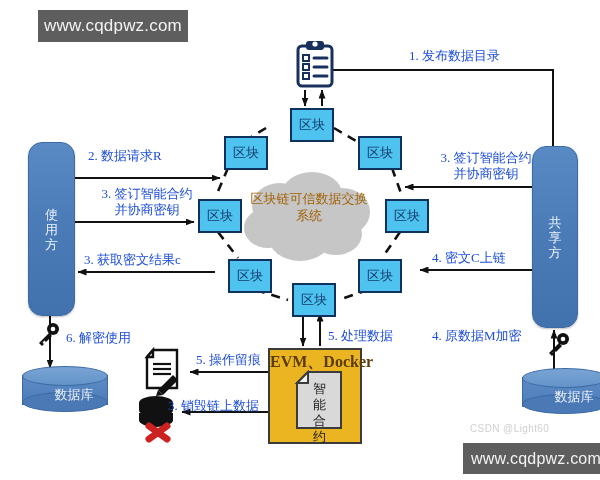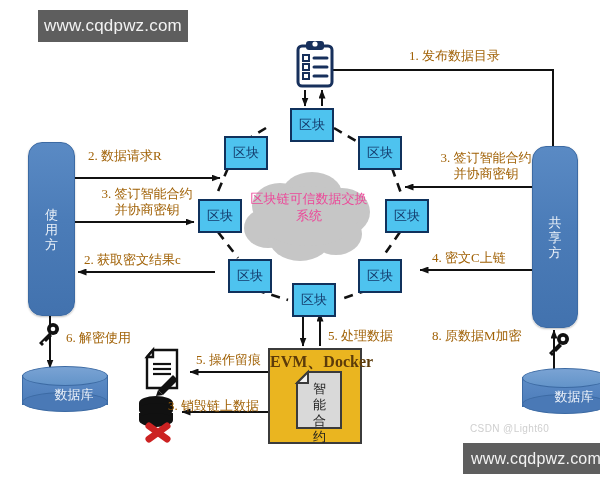--- a/index.html
+++ b/index.html
@@ -43,21 +43,21 @@
            color:#eef3fa;font-size:13px;z-index:5;padding-left:10px;}
   #db-left{left:22px;top:366px;width:84px;height:50px;}
   #db-right{left:522px;top:368px;width:84px;height:50px;}
 
   
   .key{position:absolute;}
 
   
   #cloud{position:absolute;left:238px;top:170px;width:140px;height:95px;}
   #cloud-label{position:absolute;left:248px;top:190px;width:122px;
-               text-align:center;font-size:13px;line-height:17px;color:#ec4899;}
+               text-align:center;font-size:13px;line-height:17px;color:#a16207;}
 
   
   .blk{position:absolute;width:40px;height:30px;background:#4ec3ef;
        border:2px solid #10315c;color:#133a6b;font-size:13px;
        display:flex;align-items:center;justify-content:center;}
 
   
   #clipboard{position:absolute;left:296px;top:40px;width:38px;height:48px;}
 
   
@@ -68,21 +68,21 @@
   #sc-doc{position:absolute;left:26px;top:22px;width:47px;height:58px;}
   #sc-text{position:absolute;left:26px;top:31px;width:47px;text-align:center;
            font-size:13px;line-height:16px;color:#1d1d1d;}
 
   
   #paper{position:absolute;left:143px;top:348px;width:44px;height:48px;}
   
   #blackdb{position:absolute;left:136px;top:395px;width:44px;height:46px;}
 
   
-  .lab{position:absolute;font-size:13px;line-height:16px;color:#a16207;
+  .lab{position:absolute;font-size:13px;line-height:16px;color:#1d4ed8;
        white-space:nowrap;}
   .lab.c{text-align:center;}
 
   svg{position:absolute;left:0;top:0;overflow:visible;}
   #wires{position:absolute;left:0;top:0;width:600px;height:480px;
          pointer-events:none;}
 </style>
 </head>
 <body>
 
@@ -243,30 +243,30 @@
 
   <div class="lab" style="left:409px;top:48px">1. 发布数据目录</div>
 
   <div class="lab" style="left:88px;top:148px">2. 数据请求R</div>
 
   <div class="lab c" style="left:84px;top:186px;width:126px">
     <div>3. 签订智能合约</div>
     <div>并协商密钥</div>
   </div>
 
-  <div class="lab" style="left:84px;top:252px">2. 获取密文结果c</div>
+  <div class="lab" style="left:84px;top:252px">3. 获取密文结果c</div>
 
   <div class="lab c" style="left:423px;top:150px;width:126px">
     <div>3. 签订智能合约</div>
     <div>并协商密钥</div>
   </div>
 
   <div class="lab" style="left:432px;top:250px">4. 密文C上链</div>
 
-  <div class="lab" style="left:432px;top:328px">8. 原数据M加密</div>
+  <div class="lab" style="left:432px;top:328px">4. 原数据M加密</div>
 
   <div class="lab" style="left:328px;top:328px">5. 处理数据</div>
 
   <div class="lab" style="left:196px;top:352px">5. 操作留痕</div>
 
   <div class="lab" style="left:168px;top:398px">3. 销毁链上数据</div>
 
   <div class="lab" style="left:66px;top:330px">6. 解密使用</div>
 
   <div class="wm" id="wm-top">www.cqdpwz.com</div>

